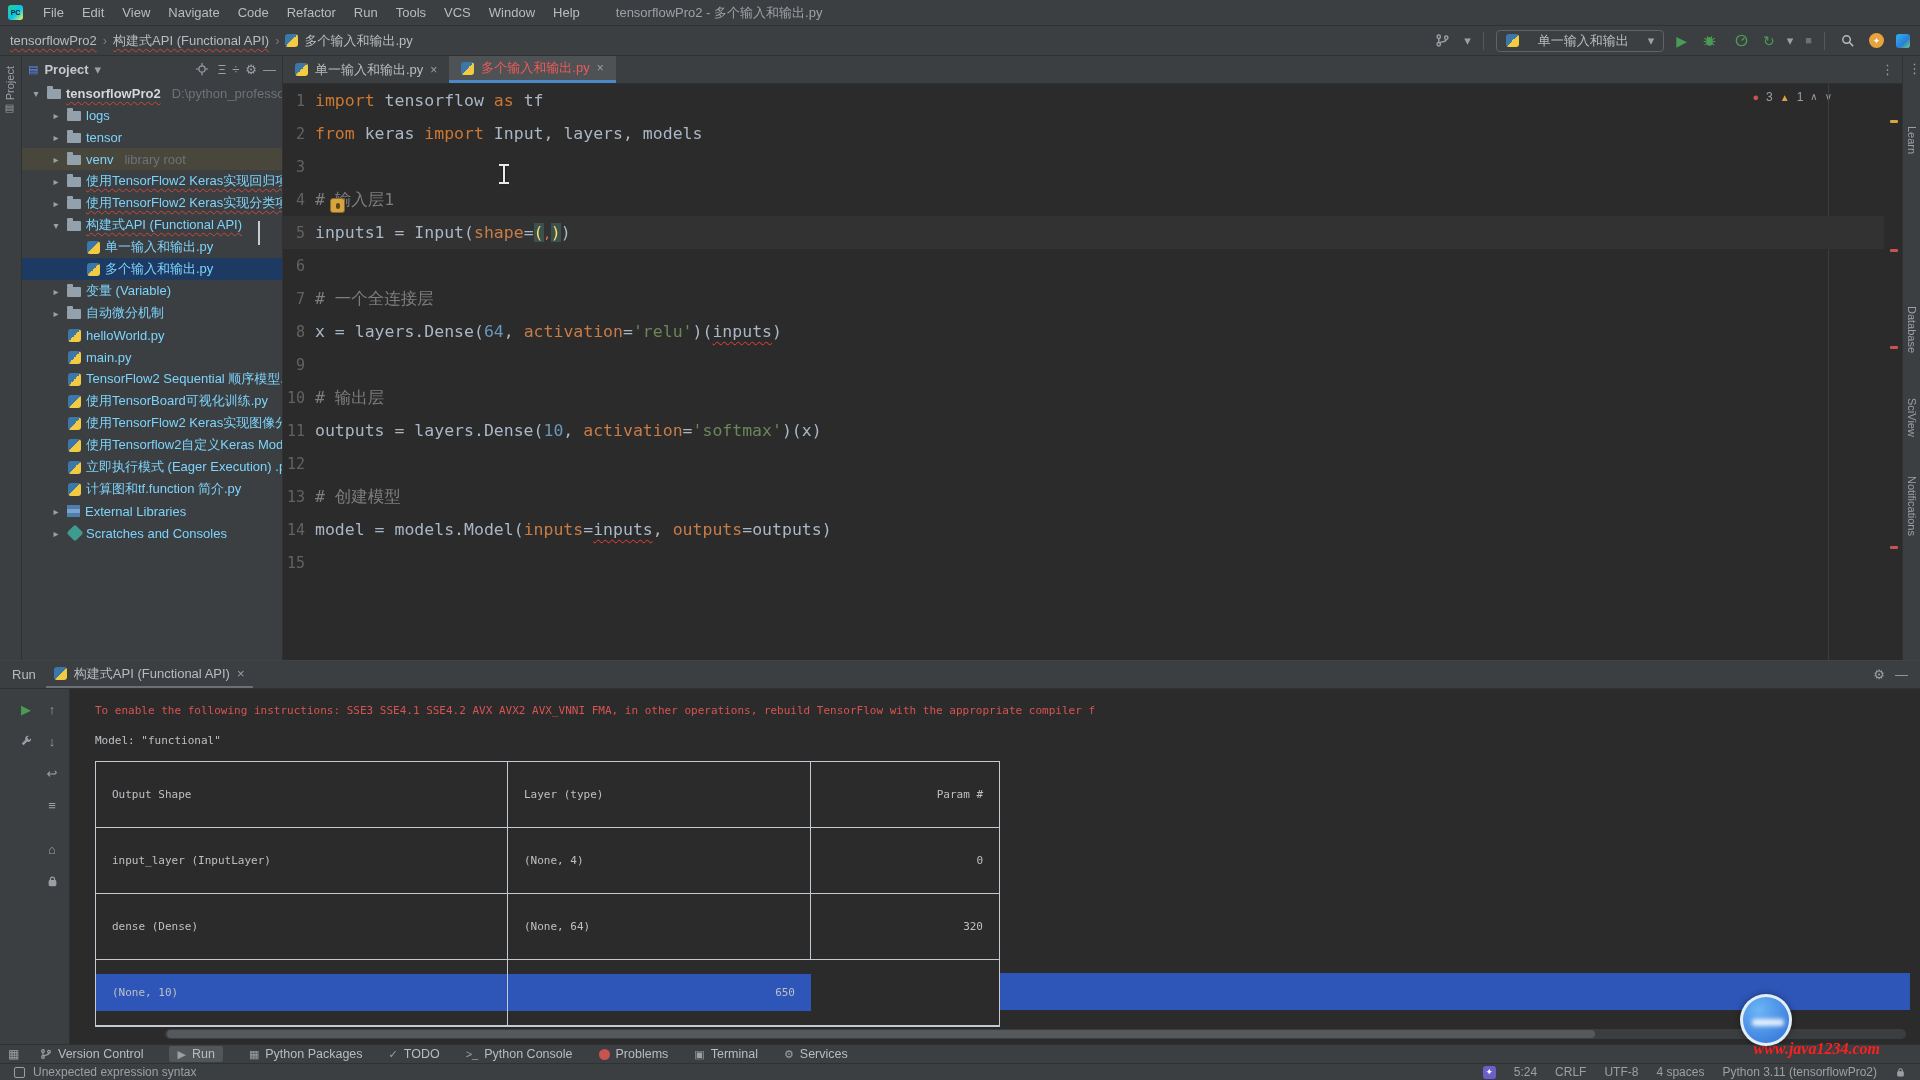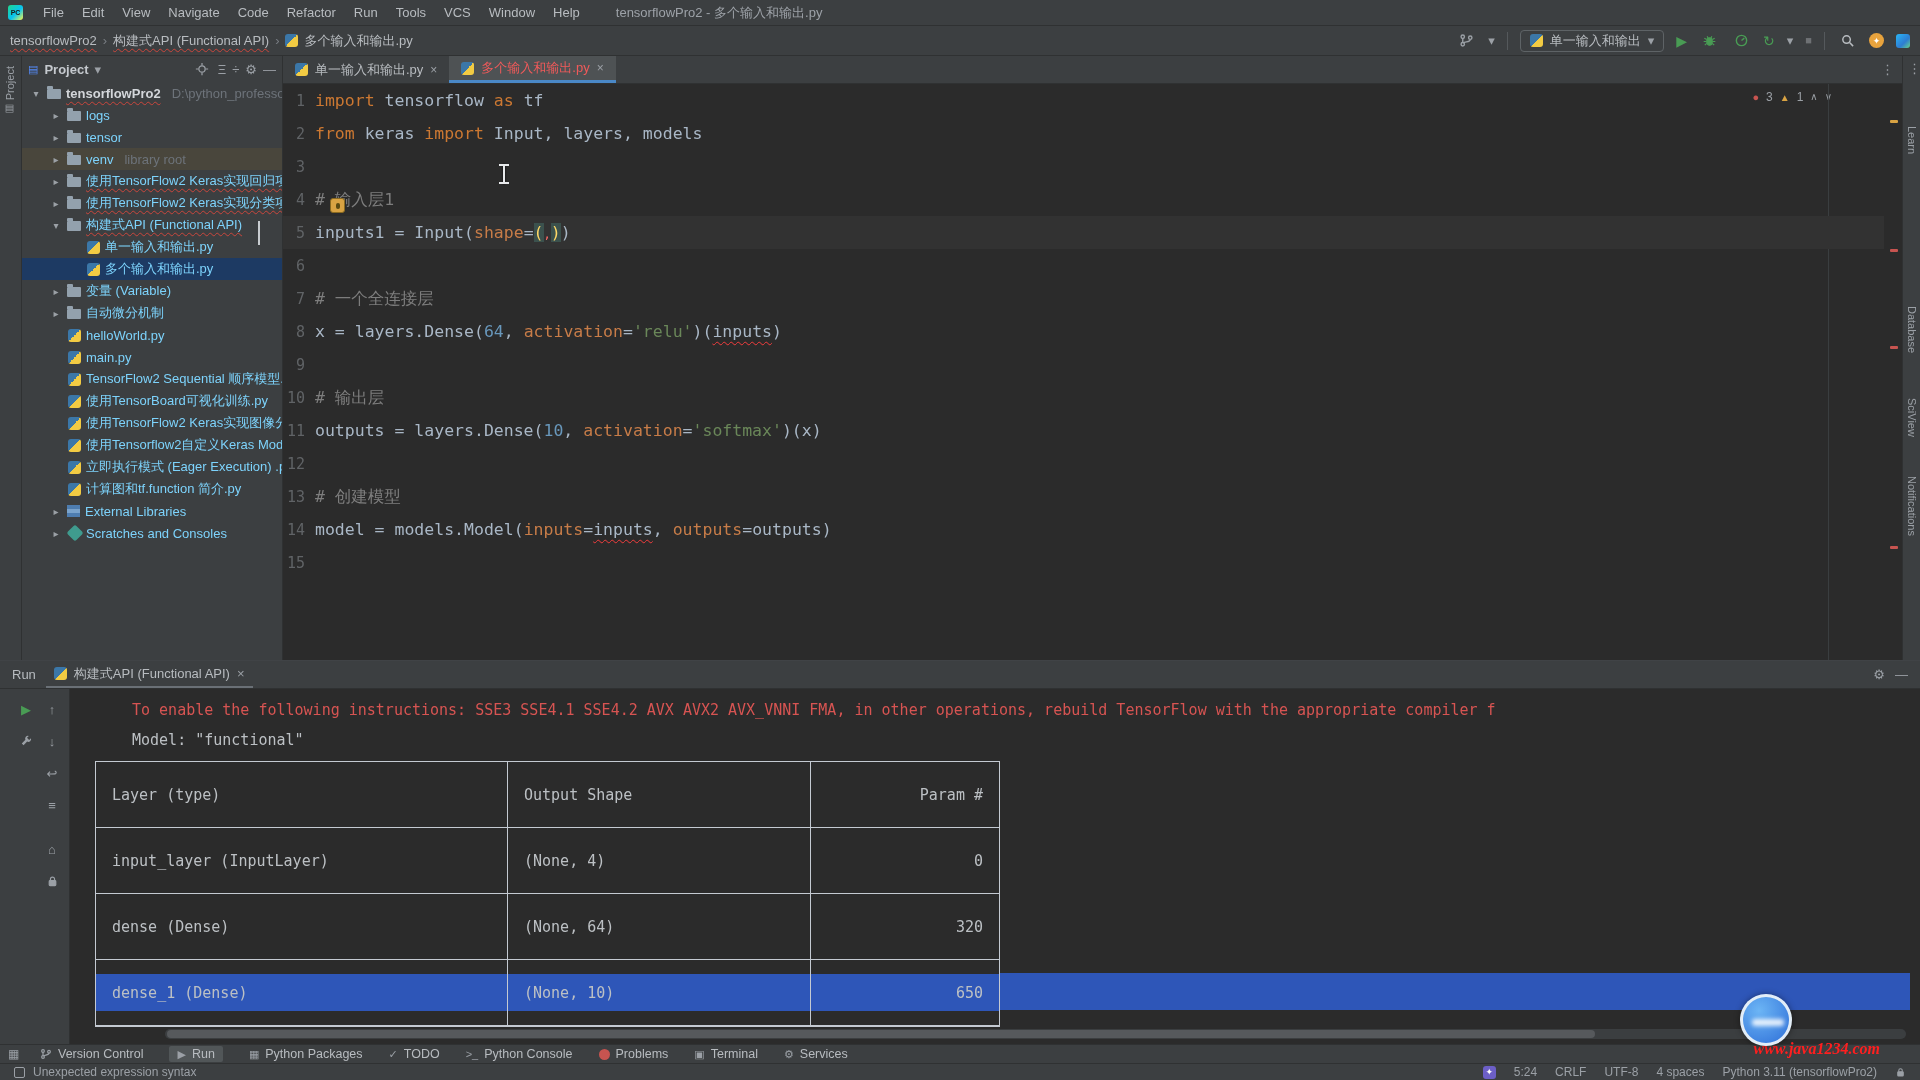--- a/index.html
+++ b/index.html
@@ -20,21 +20,21 @@
   .logo{width:15px;height:15px;border-radius:3px;background:linear-gradient(135deg,#21d789,#07c3f2 55%,#fcf84a);display:flex;align-items:center;justify-content:center;font-size:7px;font-weight:bold;color:#1b1b1b;margin-right:10px;}
   .menu-item{padding:0 8px;color:var(--txt);}
   .win-title{margin-left:26px;color:#9da2a8;}
 
   
   .navbar{position:absolute;left:0;top:26px;width:100%;height:30px;background:var(--bar);display:flex;align-items:center;padding:0 10px;border-bottom:1px solid var(--border);z-index:29;}
   .crumb{display:flex;align-items:center;gap:6px;}
   .crumb .sep{color:#787d83;}
   .squig{text-decoration:underline;text-decoration-style:wavy;text-decoration-color:#c9463d;text-decoration-thickness:1px;text-underline-offset:3px;}
   .nav-right{margin-left:auto;display:flex;align-items:center;gap:12px;}
-  .runcfg{display:flex;align-items:center;gap:7px;border:1px solid #5e6366;border-radius:4px;height:22px;padding:0 9px;}
+  .runcfg{display:flex;align-items:center;gap:19px;border:1px solid #5e6366;border-radius:4px;height:22px;padding:0 9px;}
   .pyico{width:13px;height:13px;border-radius:3px;background:linear-gradient(135deg,#3b77a8 0 50%,#f2cb43 50% 100%);flex:0 0 auto;}
   .tb-ico{width:20px;height:20px;display:flex;align-items:center;justify-content:center;}
   .divid{width:1px;height:18px;background:#55595c;}
   .dot-orange{width:15px;height:15px;border-radius:50%;background:#e8a33d;display:flex;align-items:center;justify-content:center;color:#fff;font-size:9px;}
   .kite{width:14px;height:14px;border-radius:3px;background:linear-gradient(135deg,#29b6f6,#2e7dd2 60%,#67d28b);}
 
   
   .main{position:absolute;left:0;top:56px;width:100%;height:604px;}
   .lstripe{position:absolute;left:0;top:0;width:22px;height:604px;background:var(--bar);border-right:1px solid var(--border);}
   .vlabel{writing-mode:vertical-rl;transform:rotate(180deg);font-size:11px;color:#9ba0a6;display:flex;align-items:center;gap:4px;}
@@ -90,21 +90,21 @@
   .mousecur::before{content:'';position:absolute;left:5px;top:0;width:2px;height:20px;background:#e8eaec;box-shadow:0 0 2px #000;}
   .mousecur::after{content:'';position:absolute;left:1px;top:0;width:10px;height:2px;background:#e8eaec;box-shadow:0 18px 0 #e8eaec;}
 
   
   .runpanel{position:absolute;left:0;top:660px;width:100%;height:384px;background:var(--edbg);border-top:1px solid #404346;}
   .runhead{height:28px;background:var(--bar);display:flex;align-items:center;gap:10px;padding:0 12px;border-bottom:1px solid var(--border);}
   .runtab{display:flex;align-items:center;gap:7px;padding:0 8px;height:100%;border-bottom:2px solid #6a7076;}
   .runhead .spacer{flex:1;}
   .runstrip{position:absolute;left:0;top:28px;width:70px;bottom:0;background:var(--bar);border-right:1px solid var(--border);}
   .rs-ico{position:absolute;width:20px;height:20px;display:flex;align-items:center;justify-content:center;font-size:13px;color:#9ba0a6;}
-  .console{position:absolute;left:70px;top:28px;right:0;bottom:0;font-family:"DejaVu Sans Mono",monospace;font-size:15px;color:#bcc0c4;overflow:hidden;padding-left:37px;}
+  .console{position:absolute;left:70px;top:28px;right:0;bottom:0;font-family:"DejaVu Sans Mono",monospace;font-size:11px;color:#bcc0c4;overflow:hidden;}
   .conline{height:30px;display:flex;align-items:center;padding-left:25px;white-space:pre;overflow:hidden;}
   .conline.warn{color:var(--red);}
   .ctable{position:absolute;left:25px;top:72px;width:905px;border:1px solid #c4cad2;}
   .crow{display:grid;grid-template-columns:412px 303px 188px;height:66px;border-bottom:1px solid #c4cad2;}
   .crow:last-child{border-bottom:1px solid #c4cad2;}
   .ccell{border-right:1px solid #c4cad2;display:flex;align-items:center;padding:0 16px;white-space:pre;}
   .ccell:last-child{border-right:none;justify-content:flex-end;}
   .crow.selrow .ccell{background:linear-gradient(180deg,transparent 0 14px,var(--blue) 14px 51px,transparent 51px 100%);}
   .sel-ext{position:absolute;left:930px;top:284px;height:37px;right:10px;background:var(--blue);}
   .conscroll{position:absolute;left:95px;right:14px;bottom:5px;height:10px;background:#3b3e40;border-radius:5px;}
@@ -426,36 +426,35 @@
           </svg>
       </span>
     </div>
 
     <div class="console">
       <div class="conline warn" style="margin-top:6px;">To enable the following instructions: SSE3 SSE4.1 SSE4.2 AVX AVX2 AVX_VNNI FMA, in other operations, rebuild TensorFlow with the appropriate compiler f</div>
       <div class="conline">Model: "functional"</div>
 
       <div class="ctable">
         <div class="crow">
+          <div class="ccell">Output Shape</div>
           <div class="ccell">Layer (type)</div>
-          <div class="ccell">Output Shape</div>
           <div class="ccell">Param #</div>
         </div>
         <div class="crow">
           <div class="ccell">input_layer (InputLayer)</div>
           <div class="ccell">(None, 4)</div>
           <div class="ccell">0</div>
         </div>
         <div class="crow">
           <div class="ccell">dense (Dense)</div>
           <div class="ccell">(None, 64)</div>
           <div class="ccell">320</div>
         </div>
         <div class="crow selrow">
-          <div class="ccell">dense_1 (Dense)</div>
           <div class="ccell">(None, 10)</div>
           <div class="ccell">650</div>
         </div>
       </div>
       <div class="sel-ext"></div>
 
       <div class="conscroll">
           <span class="thumb"></span>
         </div>
     </div>

